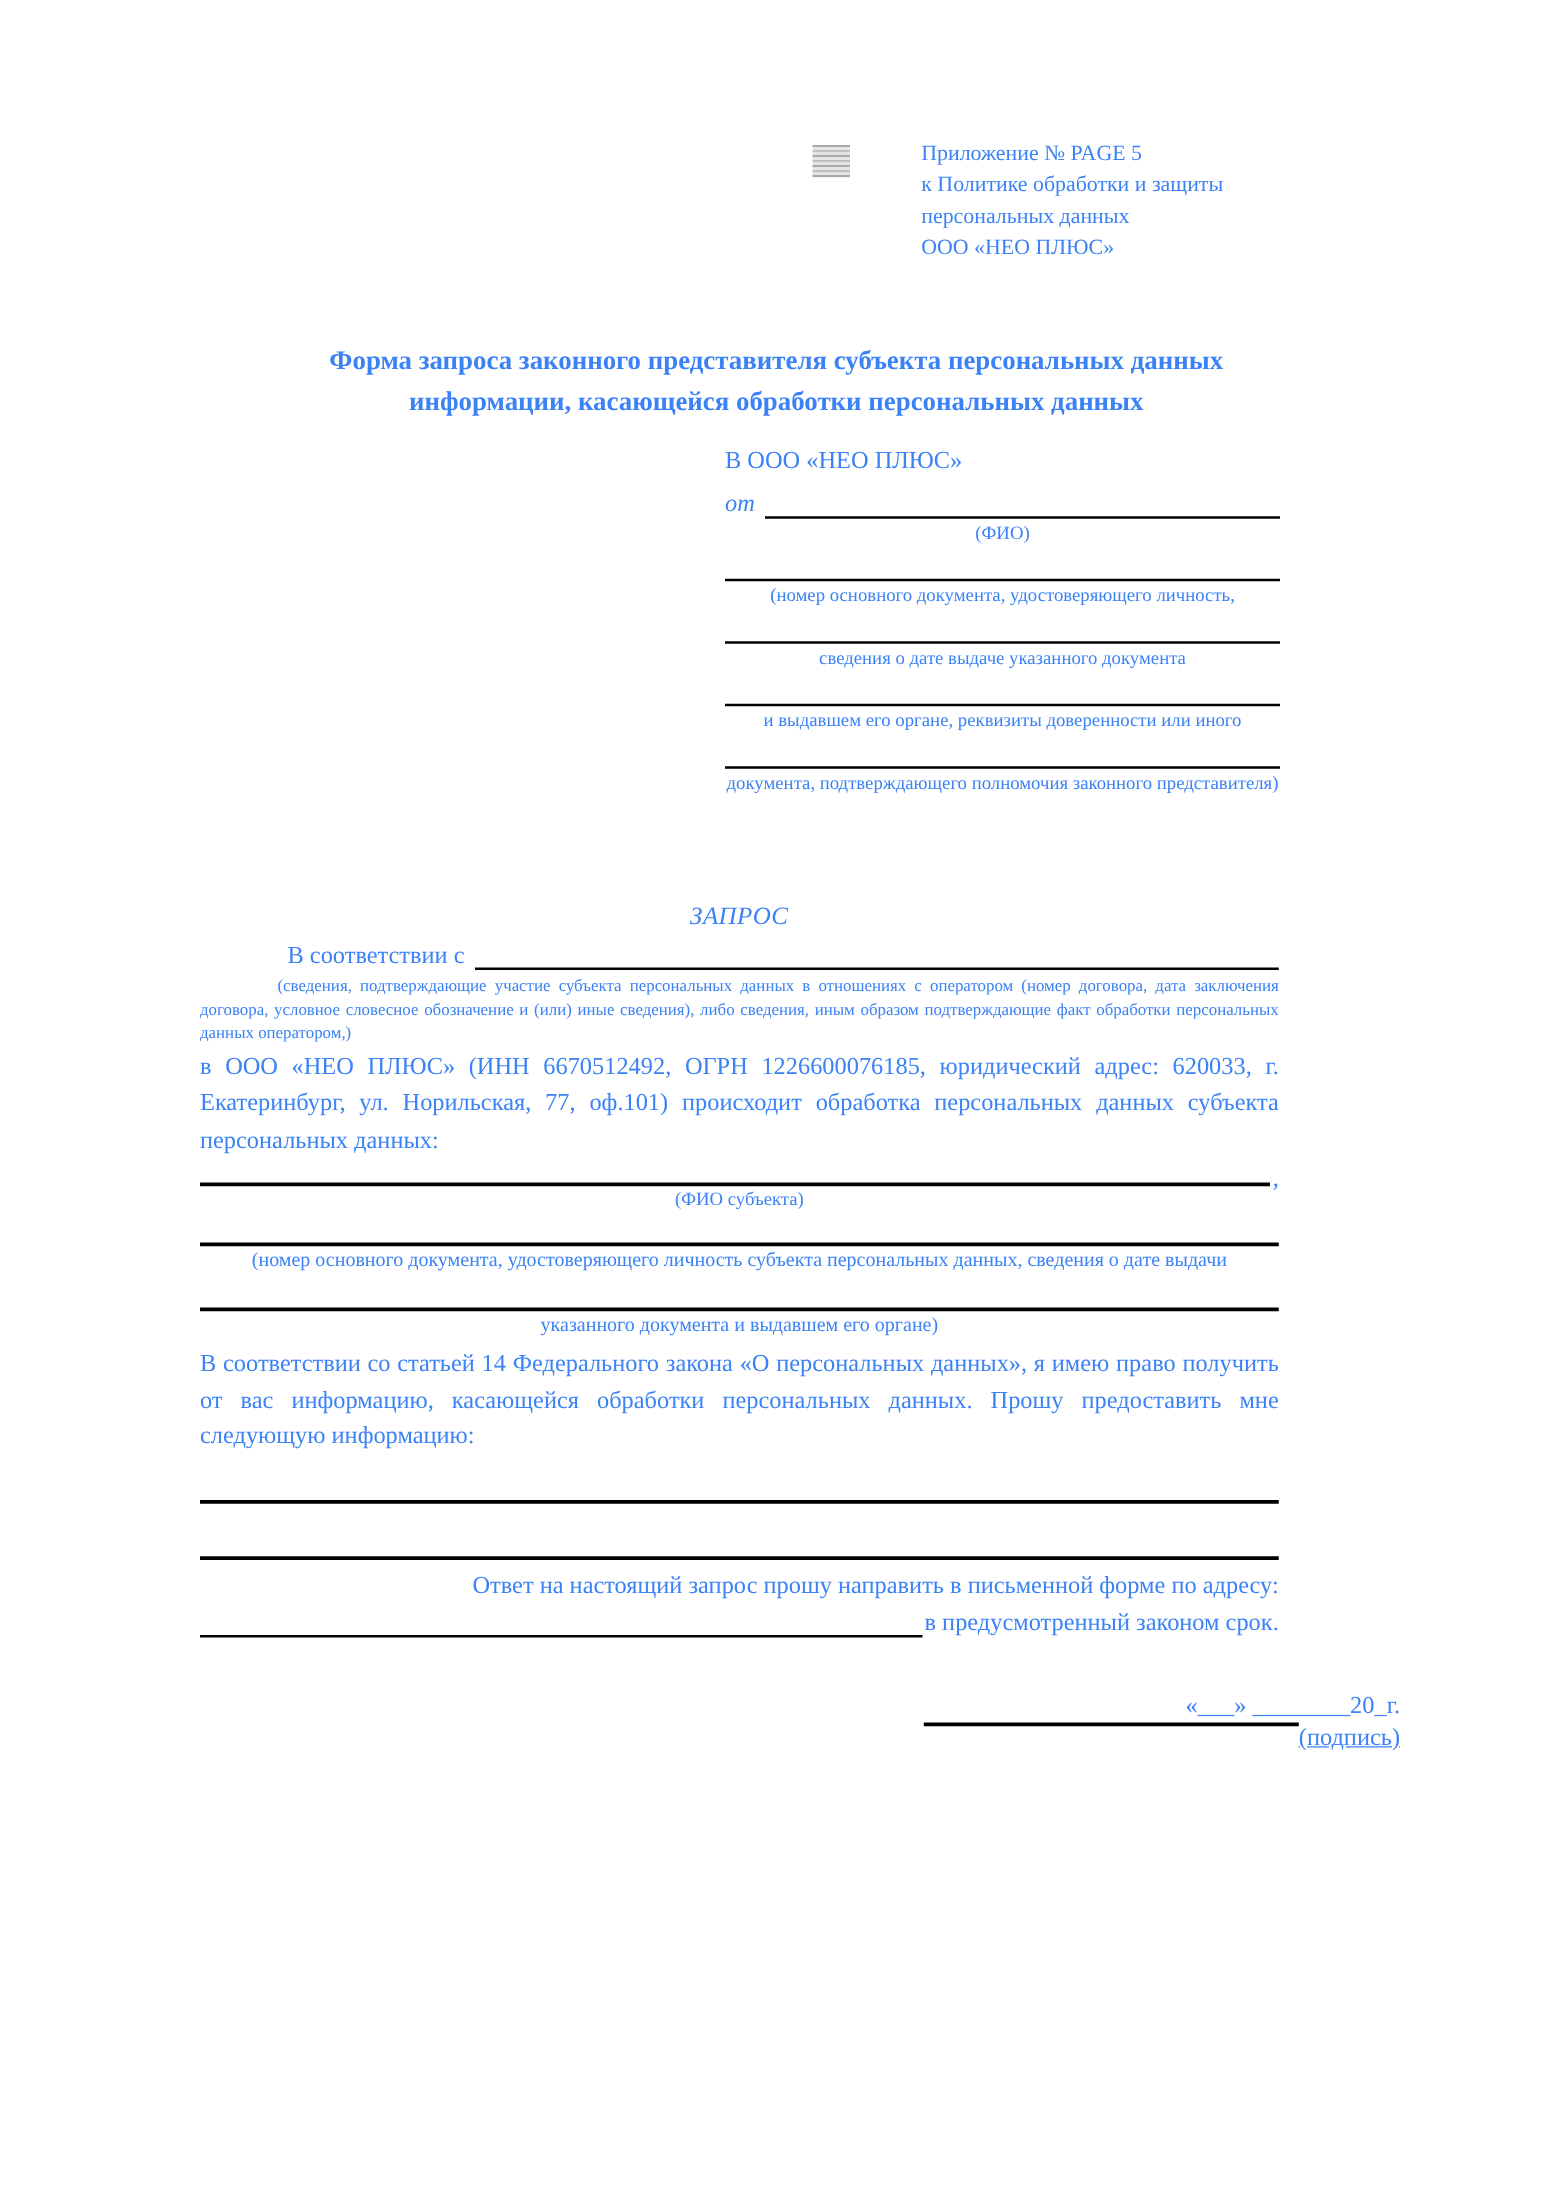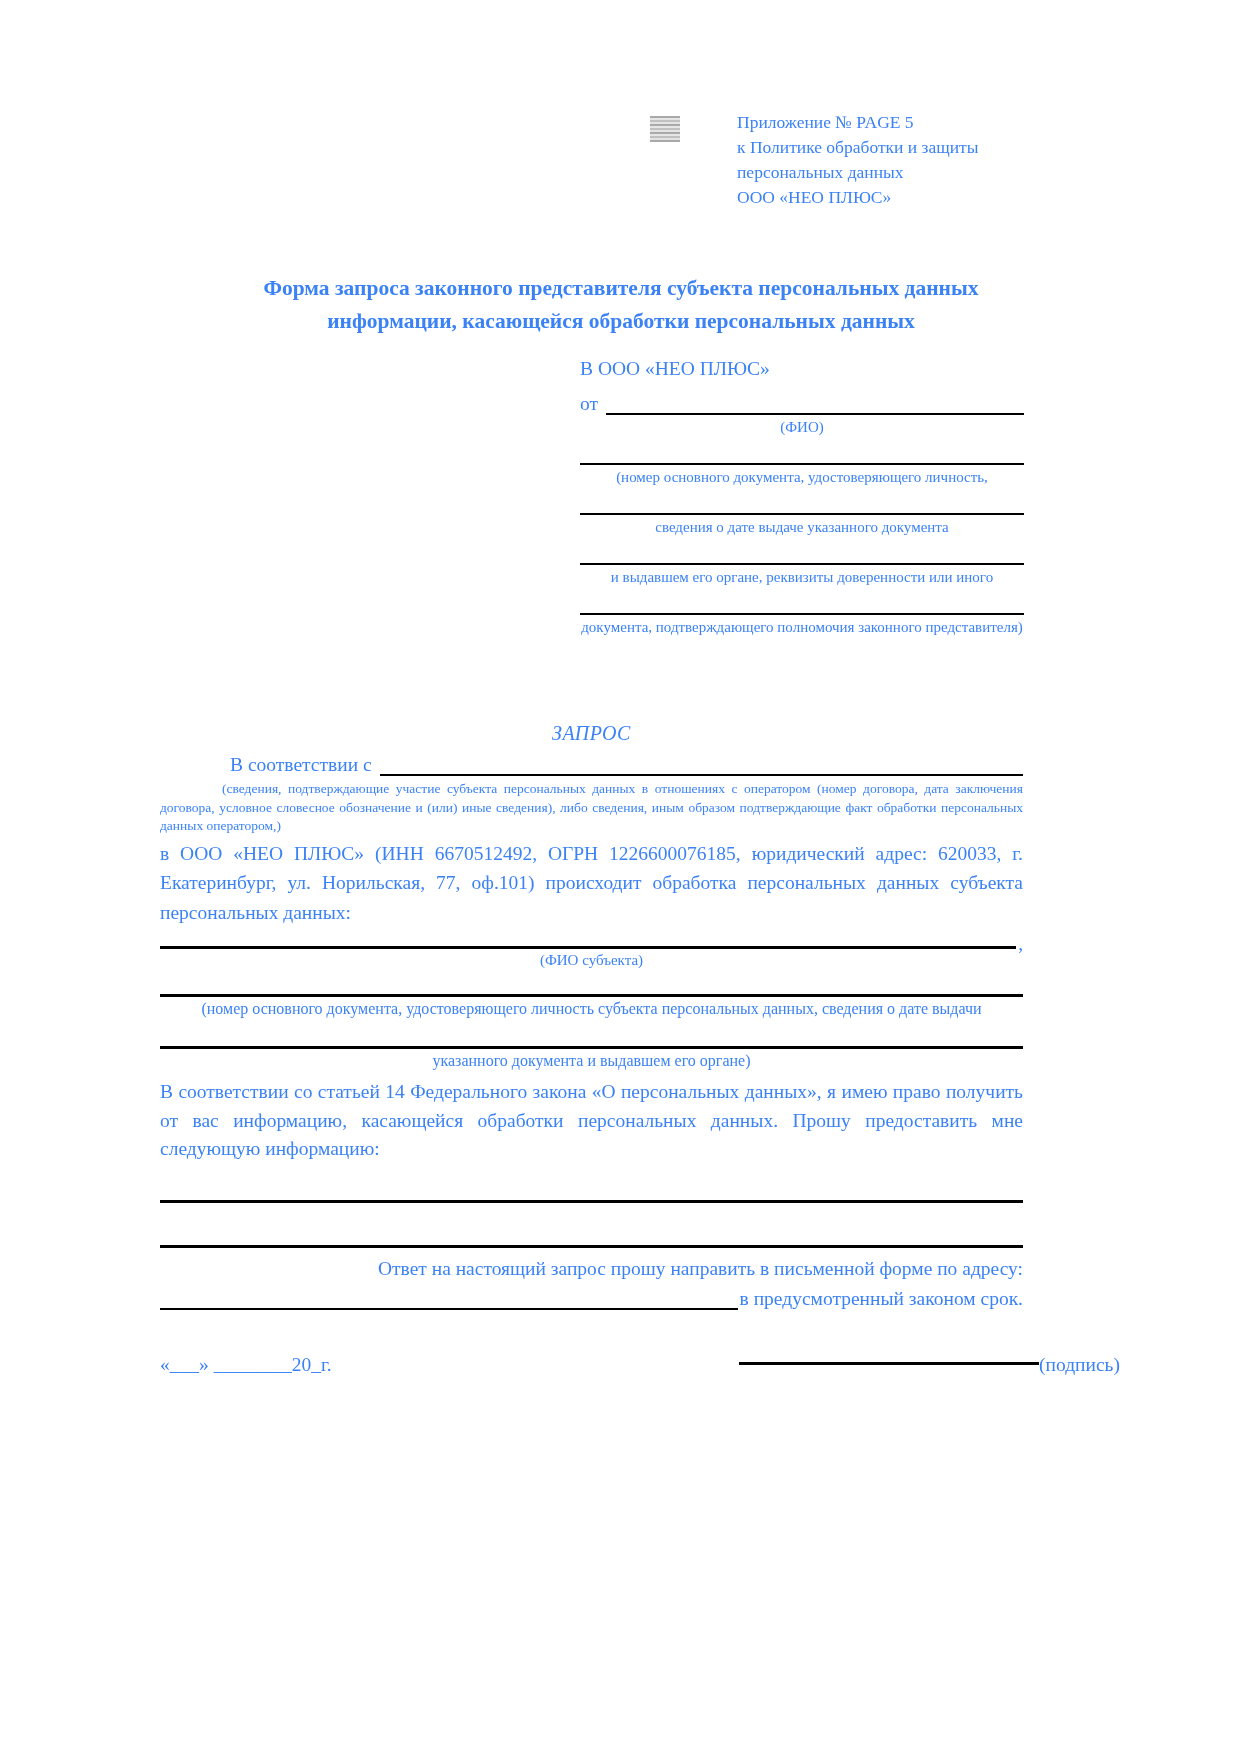--- a/index.html
+++ b/index.html
@@ -23,21 +23,21 @@
     position:absolute;left:737px;top:110px;
     font-size:17.5px;line-height:25px;
   }
   .title{
     position:absolute;left:90px;right:90px;top:272px;
     text-align:center;font-weight:bold;
     font-size:21.5px;line-height:33px;
   }
   .addressee{position:absolute;left:580px;top:356px;width:444px;}
   .addressee .to{font-size:19.5px;line-height:26px;}
-  .from-row{display:flex;align-items:flex-end;font-size:19.5px;margin-top:7px;height:26px;}
+  .from-row{display:flex;align-items:flex-end;font-size:19.5px;margin-top:7px;height:26px;font-style:italic;}
   .from-row .lbl{margin-right:8px;}
   .flexline{flex:1 1 auto;border-bottom:2px solid #000;}
   .cap{
     text-align:center;font-size:15px;line-height:19px;margin-top:3px;white-space:nowrap;
   }
   .cap.wide{margin-left:-22px;margin-right:-22px;}
   .blank2{height:0;border-bottom:2px solid #000;margin-top:26px;}
   .zapros{
     position:absolute;left:160px;right:219px;top:722px;
     text-align:center;font-size:20px;letter-spacing:.5px;font-style:italic;
@@ -57,23 +57,23 @@
   .cap-c.sm{font-size:16px;}
   .fblank{height:0;border-bottom:3px solid #000;}
   .mt24{margin-top:24px;} .mt28{margin-top:28px;} .mt36{margin-top:36px;} .mt42{margin-top:42px;}
   .law-par{margin-top:8px;font-size:19.5px;line-height:28.5px;text-align:justify;}
   .answer-line{margin-top:8px;font-size:19.5px;line-height:26px;text-align:right;white-space:nowrap;}
   .address-row{display:flex;align-items:flex-end;margin-top:2px;height:26px;font-size:19.5px;}
   .address-row .suffix{white-space:nowrap;margin-left:2px;}
   .footer{
     position:absolute;left:160px;right:122px;top:1352px;
     display:flex;justify-content:space-between;align-items:flex-end;
-    font-size:19.5px;line-height:26px;
+    font-size:19.5px;line-height:26px;flex-direction:column;
   }
-  .sig-row{display:flex;align-items:center;}
+  .sig-row{display:flex;align-items:flex-start;text-decoration:underline;}
   .sig-row .sigline{width:300px;border-bottom:3px solid #000;height:0;margin-bottom:4px;}
   .sig-row .sigcap{white-space:nowrap;}
 </style>
 </head>
 <body>
 
 <div class="page">
 
   <div class="logo"></div>
 

